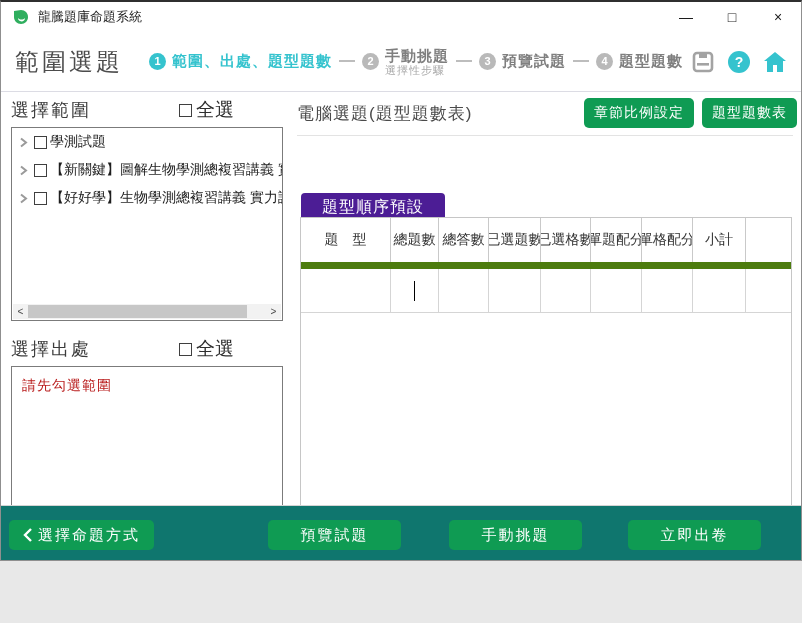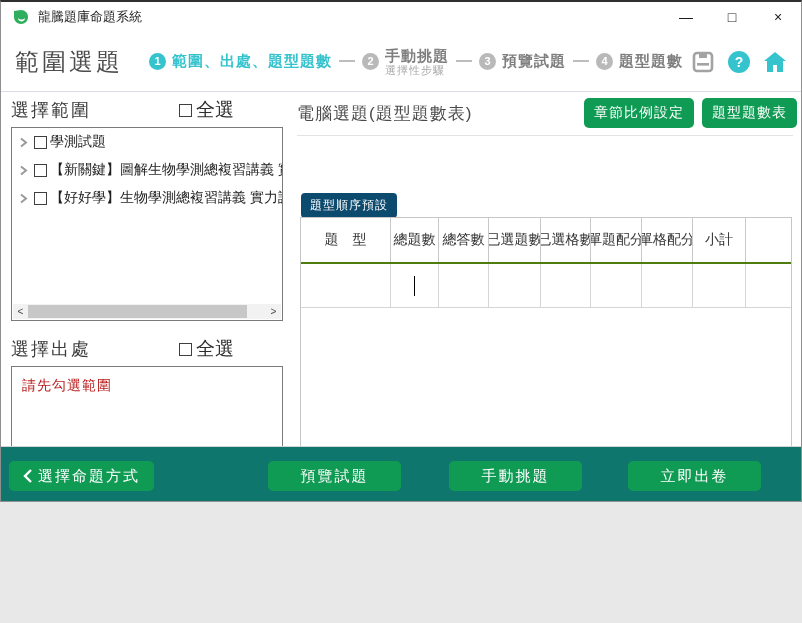--- a/index.html
+++ b/index.html
@@ -1,17 +1,17 @@
 <!DOCTYPE html>
 <html><head>
 <meta charset="utf-8">
 <style>
   html,body{margin:0;padding:0;background:#e8e8e8;}
   .window{
-    position:relative;width:802px;height:502px;background:#fff;
+    position:relative;width:802px;height:561px;background:#fff;
     font-family:"Liberation Sans",sans-serif;
     border:1px solid #8f8f8f;border-top:2px solid #2f2f2f;
     box-sizing:border-box;overflow:hidden;
   }
   
   .titlebar{display:flex;align-items:center;height:30px;padding:0 0 0 12px;background:#fff;}
   .app-logo{width:16px;height:16px;margin-right:9px;flex:0 0 auto;}
   .win-title{font-size:13px;color:#1c1c1c;}
   .win-controls{margin-left:auto;display:flex;height:30px;}
   .win-btn{width:46px;height:30px;display:flex;align-items:center;justify-content:center;
@@ -54,25 +54,25 @@
   .gap14{height:16px;}
   
   .right{position:absolute;left:296px;top:96px;width:500px;}
   .right-header{display:flex;align-items:center;height:30px;}
   .right-title{font-size:17px;color:#4a4a4a;letter-spacing:1px;}
   .pill-btn{color:#fff;background:#0f9b53;border:none;border-radius:5px;font-size:14px;
     padding:6px 10px;cursor:pointer;letter-spacing:1px;font-family:inherit;}
   .right-header .pill-btn + .pill-btn{margin-left:8px;}
   .right-header .spacer{margin-left:auto;}
   .divider{position:absolute;left:0;right:4px;top:37px;height:1px;background:#e3e3e3;}
-  .tab{position:absolute;left:4px;top:95px;background:#0c4a6e;color:#fff;font-size:12px;
-    padding:4px 9px;border-radius:4px;cursor:pointer;letter-spacing:1px;border:none;font-family:inherit;}
+  .tab{position:absolute;left:4px;top:95px;background:#4c1d95;color:#fff;font-size:16px;
+    padding:4px 21px;border-radius:4px;cursor:pointer;letter-spacing:1px;border:none;font-family:inherit;}
   .table-box{position:absolute;left:3px;top:119px;width:492px;height:303px;border:1px solid #c6c6c6;box-sizing:border-box;background:#fff;}
   .thead,.trow{display:flex;height:44px;}
-  .thead{border-bottom:2px solid #4d7c0f;}
+  .thead{border-bottom:7px solid #4d7c0f;}
   .cell{border-right:1px solid #c9c9c9;display:flex;align-items:center;justify-content:center;
     font-size:14px;color:#333;overflow:hidden;white-space:nowrap;box-sizing:border-box;}
   .cell:last-child{border-right:none;}
   .trow .cell{border-right:1px solid #d5d5d5;border-bottom:1px solid #d5d5d5;color:#222;}
   .trow .cell:last-child{border-right:none;}
   .c0{width:90px;flex:0 0 auto;}
   .c1{width:48px;flex:0 0 auto;}
   .c2{width:50px;flex:0 0 auto;}
   .c3{width:52px;flex:0 0 auto;}
   .c4{width:50px;flex:0 0 auto;}

